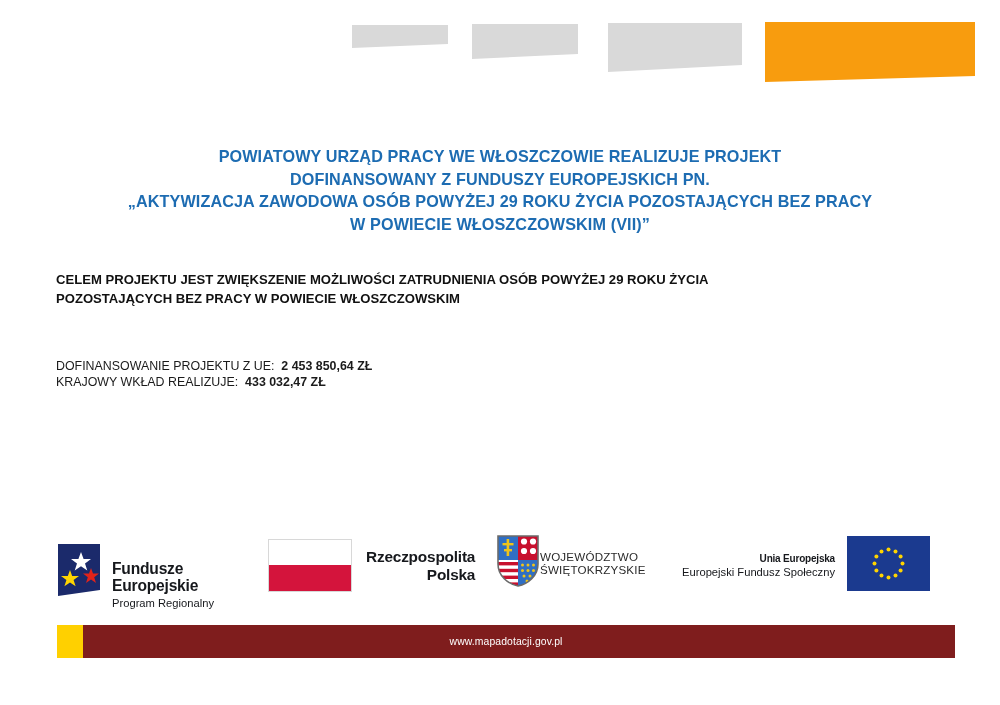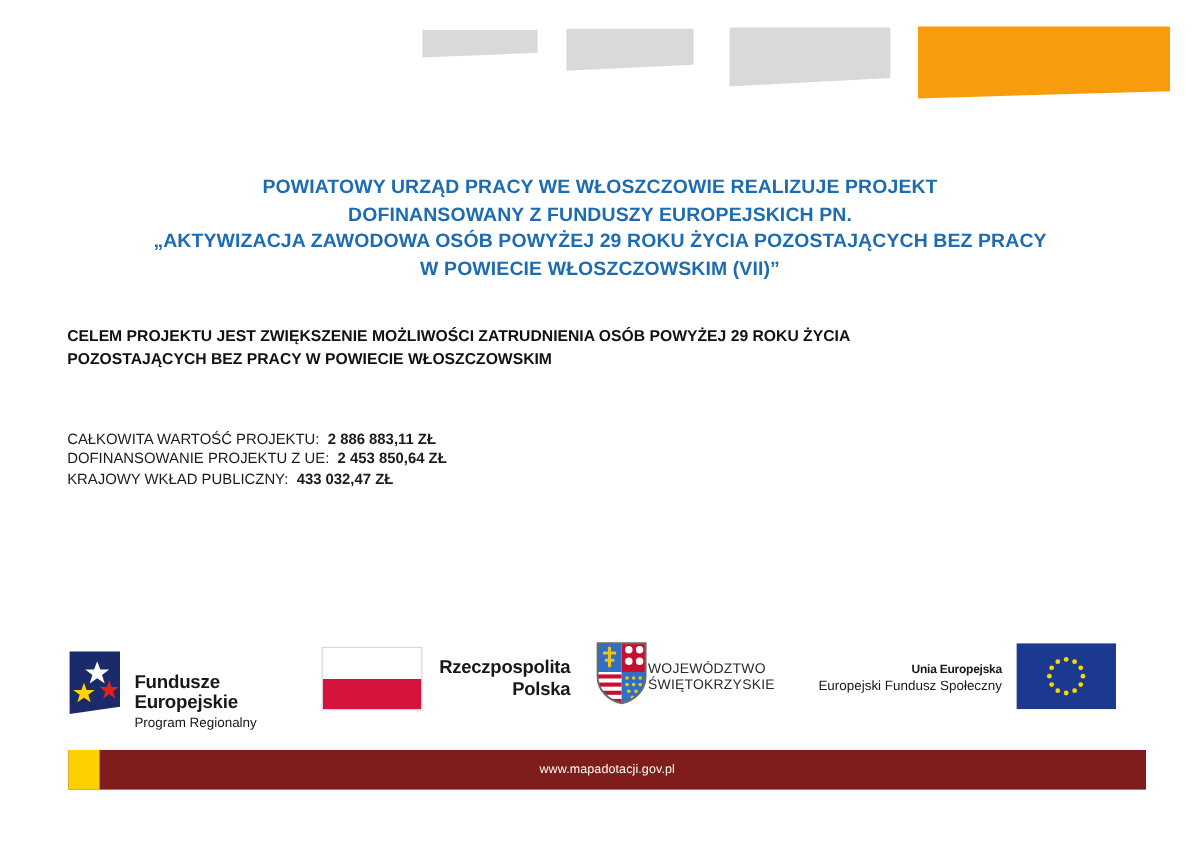--- a/index.html
+++ b/index.html
@@ -209,23 +209,22 @@
     <span class="hl-line">„AKTYWIZACJA ZAWODOWA OSÓB POWYŻEJ 29 ROKU ŻYCIA POZOSTAJĄCYCH BEZ PRACY</span>
     <span class="hl-line">W POWIECIE WŁOSZCZOWSKIM (VII)”</span>
   </div>
 
   <div id="objective">
     <span class="obj-line">CELEM PROJEKTU JEST ZWIĘKSZENIE MOŻLIWOŚCI ZATRUDNIENIA OSÓB POWYŻEJ 29 ROKU ŻYCIA</span>
     <span class="obj-line">POZOSTAJĄCYCH BEZ PRACY W POWIECIE WŁOSZCZOWSKIM</span>
   </div>
 
   <div id="finance">
-    <span class="fin-row"><span class="fin-label">CAŁKOWITA WARTOŚĆ PROJEKTU:  </span><span class="fin-value">2 886 883,11 ZŁ</span></span>
     <span class="fin-row"><span class="fin-label">DOFINANSOWANIE PROJEKTU Z UE:  </span><span class="fin-value">2 453 850,64 ZŁ</span></span>
-    <span class="fin-row"><span class="fin-label">KRAJOWY WKŁAD PUBLICZNY:  </span><span class="fin-value">433 032,47 ZŁ</span></span>
+    <span class="fin-row"><span class="fin-label">KRAJOWY WKŁAD REALIZUJE:  </span><span class="fin-value">433 032,47 ZŁ</span></span>
   </div>
 
   <div id="logo-strip">
 
     <div class="logo-block" id="logo-fe">
       <span class="logo-mark">
         <svg width="46" height="58" viewBox="0 0 46 58" xmlns="http://www.w3.org/2000/svg">
           <polygon points="2,4 44,4 44,50 2,56" fill="#1b2a6b"></polygon>
           <polygon points="25,12 27.6,19 35,19 29,23.5 31.3,30.6 25,26.3 18.7,30.6 21,23.5 15,19 22.4,19" fill="#ffffff"></polygon>
           <polygon points="14,30 16.2,36 23,36 17.6,40 19.6,46.3 14,42.4 8.4,46.3 10.4,40 5,36 11.8,36" fill="#ffd400"></polygon>

